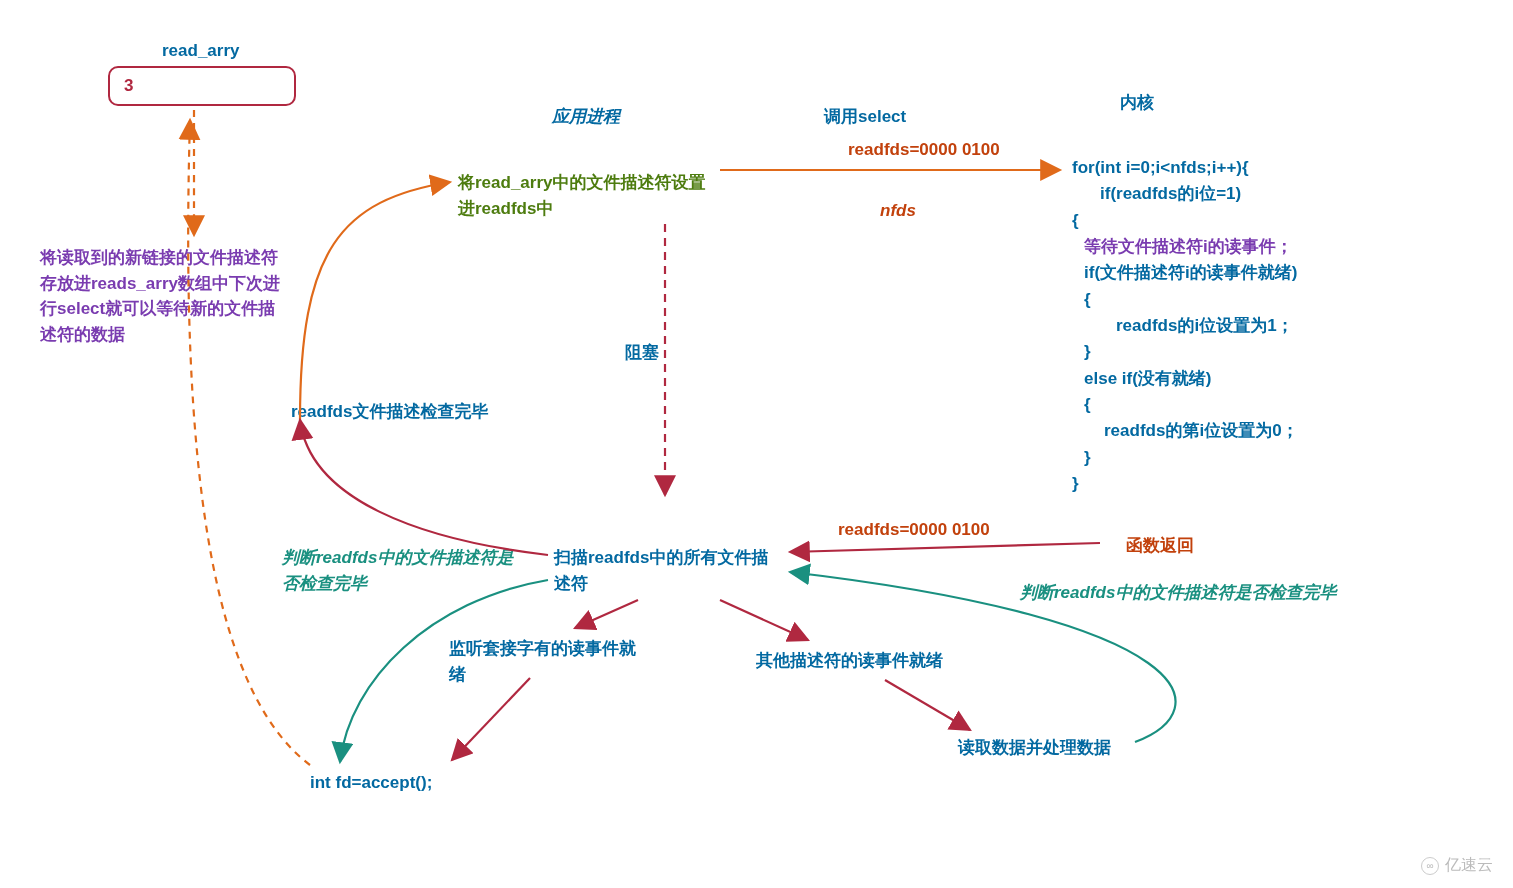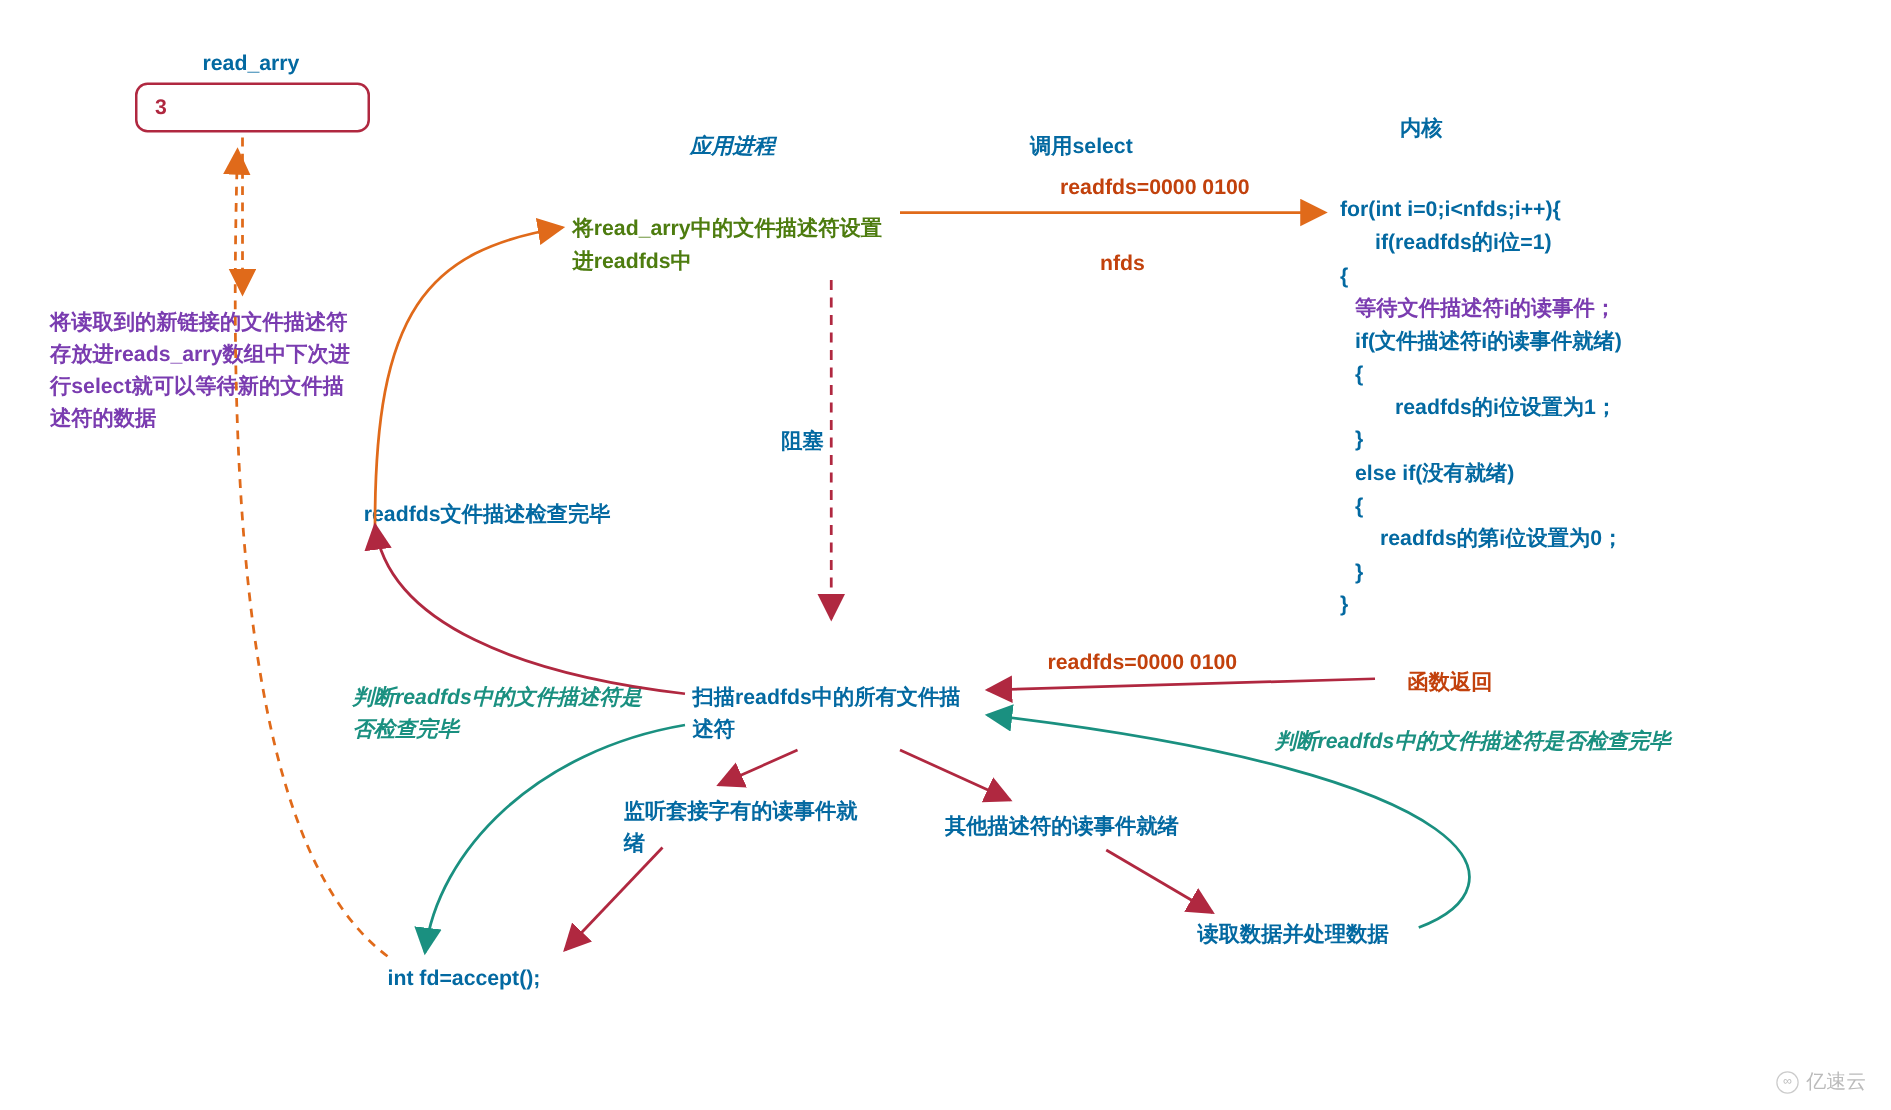--- a/index.html
+++ b/index.html
@@ -55,40 +55,40 @@
 <div class="label crimson" style="left:162px; top:38px;">read_arry</div>
 <div class="box" style="left:108px; top:66px; width:188px;">
   <span>3</span>
 </div>
 
 <div class="label crimson" style="left:552px; top:104px;font-style:italic;">应用进程</div>
 <div class="label crimson" style="left:796px; top:104px;margin-left:28px;">调用select</div>
 <div class="label crimson" style="left:1120px; top:90px;">内核</div>
 
 <div class="label blue" style="left:848px; top:137px;">readfds=0000 0100</div>
-<div class="label blue" style="left:880px; top:198px;">nfds</div>
+<div class="label blue" style="left:880px; top:198px;font-style:italic;">nfds</div>
 
 <div class="label orange" style="left:458px; top:170px; width:260px;">将read_arry中的文件描述符设置进readfds中</div>
 
 <div class="label purple" style="left:40px; top:245px; width:250px;">将读取到的新链接的文件描述符存放进reads_arry数组中下次进行select就可以等待新的文件描述符的数据</div>
 
 <div class="label crimson" style="left:625px; top:340px;">阻塞</div>
 
 <div class="label crimson" style="left:291px; top:399px;">readfds文件描述检查完毕</div>
 
 <div class="label teal" style="left:282px; top:545px; width:240px;">判断readfds中的文件描述符是否检查完毕</div>
 
 <div class="label crimson" style="left:554px; top:545px; width:230px;">扫描readfds中的所有文件描述符</div>
 
 <div class="label blue" style="left:838px; top:517px;">readfds=0000 0100</div>
 <div class="label blue" style="left:1126px; top:533px;">函数返回</div>
 
 <div class="label teal" style="left:1020px; top:580px; width:380px;">判断readfds中的文件描述符是否检查完毕</div>
 
-<div class="label crimson" style="left:499px; top:636px; width:200px;">监听套接字有的读事件就绪</div>
+<div class="label crimson" style="left:449px; top:636px; width:200px;">监听套接字有的读事件就绪</div>
 
 <div class="label crimson" style="left:756px; top:648px; width:220px;">其他描述符的读事件就绪</div>
 
 <div class="label crimson" style="left:958px; top:735px;">读取数据并处理数据</div>
 
 <div class="label crimson" style="left:310px; top:770px;">int fd=accept();</div>
 
 <div class="label" style="left:1072px; top:155px; line-height:1.55; font-weight:700;">
   <div class="crimson">for(int i=0;i&lt;nfds;i++){</div>
   <div style="padding-left:28px;" class="crimson">if(readfds的i位=1)</div>

